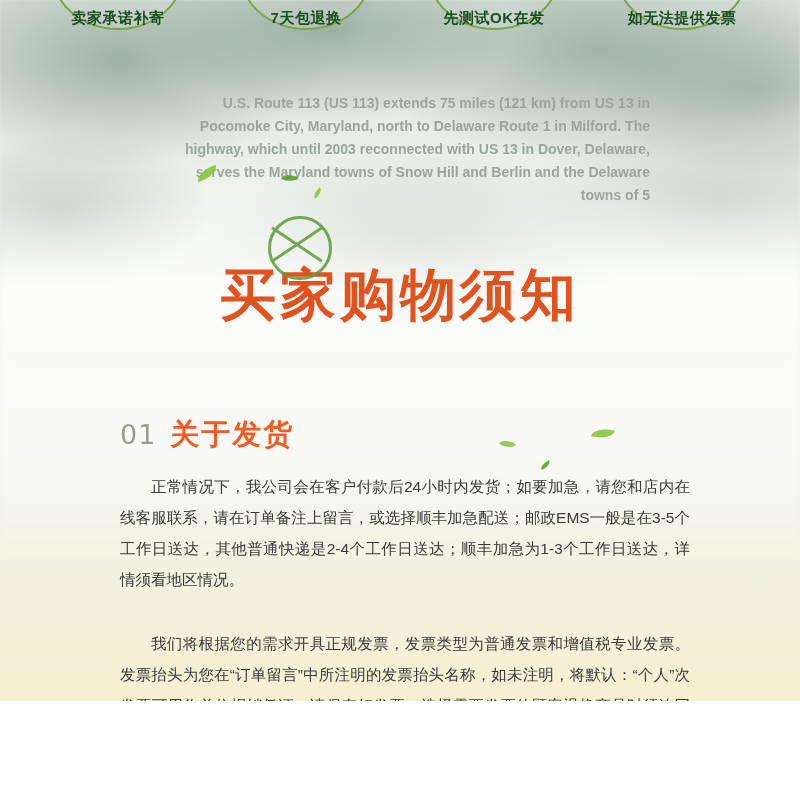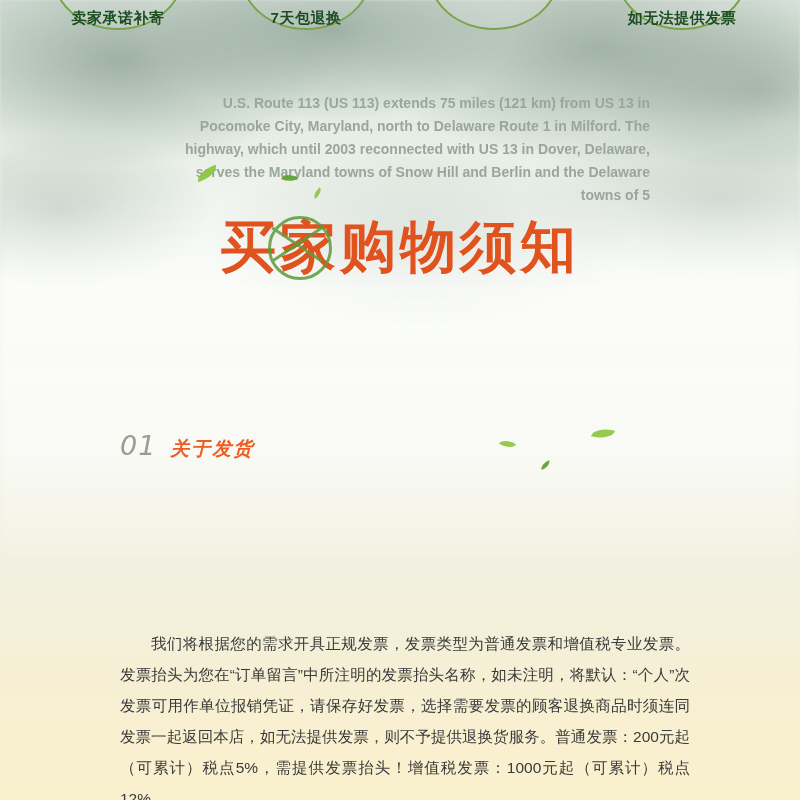--- a/index.html
+++ b/index.html
@@ -10,21 +10,21 @@
     width: 800px;
     height: 800px;
     overflow: hidden;
     font-family: "Liberation Sans", sans-serif;
     background: #ffffff;
   }
 
   .page {
     position: relative;
     width: 800px;
-    height: 800px;
+    height: 701px;
     overflow: hidden;
     background:
       linear-gradient(to bottom,
         #d9e4dc 0px,
         #dde7de 60px,
         #e7eee6 140px,
         #eef3ec 220px,
         #f2f6ef 300px,
         #f3f6ee 380px,
         #f2f4e9 450px,
@@ -148,20 +148,21 @@
     text-align: center;
   }
   .title {
     display: inline-block;
     font-family: "DejaVu Serif", serif;
     font-size: 56px;
     font-weight: bold;
     color: #e0531f;
     letter-spacing: 4px;
     text-shadow: 0 1px 0 rgba(255,255,255,0.6);
+    margin-top: 48px;
   }
   .title-stamp {
     position: absolute;
     left: 268px;
     top: 6px;
     width: 58px;
     height: 58px;
     border: 3px solid #5f9b3a;
     border-radius: 50%;
     opacity: 0.85;
@@ -204,34 +205,34 @@
     gap: 14px;
     margin-bottom: 14px;
   }
   .sec-num {
     font-family: "DejaVu Sans", sans-serif;
     font-size: 27px;
     color: #9b9b8e;
     letter-spacing: 1px;
   }
   .sec-title {
-    font-size: 19px;
+    font-size: 29px;
     font-weight: bold;
     color: #ef5b20;
     letter-spacing: 2px;
   }
   .sec-body {
     font-size: 15.5px;
     line-height: 2.0;
     color: #3a3a3a;
     text-indent: 2em;
     text-align: justify;
   }
 
-  #section-shipping { top: 430px; font-style: italic; }
+  #section-shipping { top: 415px; }
   #section-invoice  { top: 612px; }
 </style>
 </head>
 <body>
 
 <div class="page">
 
   <div class="mtn mtn-far"></div>
   <div class="mtn mtn-mid"></div>
   <div class="fog"></div>
@@ -241,20 +242,21 @@
     <div class="badge">
       <span class="ring"></span>
       <span class="label">卖家承诺补寄</span>
     </div>
     <div class="badge">
       <span class="ring"></span>
       <span class="label">7天包退换</span>
     </div>
     <div class="badge">
       <span class="ring"></span>
+      <span class="label">先测试OK在发</span>
     </div>
     <div class="badge">
       <span class="ring"></span>
       <span class="label">如无法提供发票</span>
     </div>
   </div>
 
   <div class="blurb">U.S. Route 113 (US 113) extends 75 miles (121 km) from US 13 in Pocomoke City, Maryland, north to Delaware Route 1 in Milford. The highway, which until 2003 reconnected with US 13 in Dover, Delaware, serves the Maryland towns of Snow Hill and Berlin and the Delaware towns of 5</div>
 
   <span class="leaf" style="left:196px; top:168px; transform:rotate(-18deg);"></span>
@@ -267,19 +269,20 @@
   <div class="title-wrap">
     <span class="title">买家购物须知</span>
     <span class="title-stamp"></span>
   </div>
 
   <div class="section" id="section-shipping">
     <div class="sec-head">
       <span class="sec-num">01</span>
       <span class="sec-title">关于发货</span>
     </div>
+    <p class="sec-body">正常情况下，我公司会在客户付款后24小时内发货；如要加急，请您和店内在线客服联系，请在订单备注上留言，或选择顺丰加急配送；邮政EMS一般是在3-5个工作日送达，其他普通快递是2-4个工作日送达；顺丰加急为1-3个工作日送达，详情须看地区情况。</p>
   </div>
 
   <div class="section" id="section-invoice">
     <p class="sec-body">我们将根据您的需求开具正规发票，发票类型为普通发票和增值税专业发票。发票抬头为您在“订单留言”中所注明的发票抬头名称，如未注明，将默认：“个人”次发票可用作单位报销凭证，请保存好发票，选择需要发票的顾客退换商品时须连同发票一起返回本店，如无法提供发票，则不予提供退换货服务。普通发票：200元起（可累计）税点5%，需提供发票抬头！增值税发票：1000元起（可累计）税点12%，</p>
   </div>
 
 </div>
 
 </body></html>

